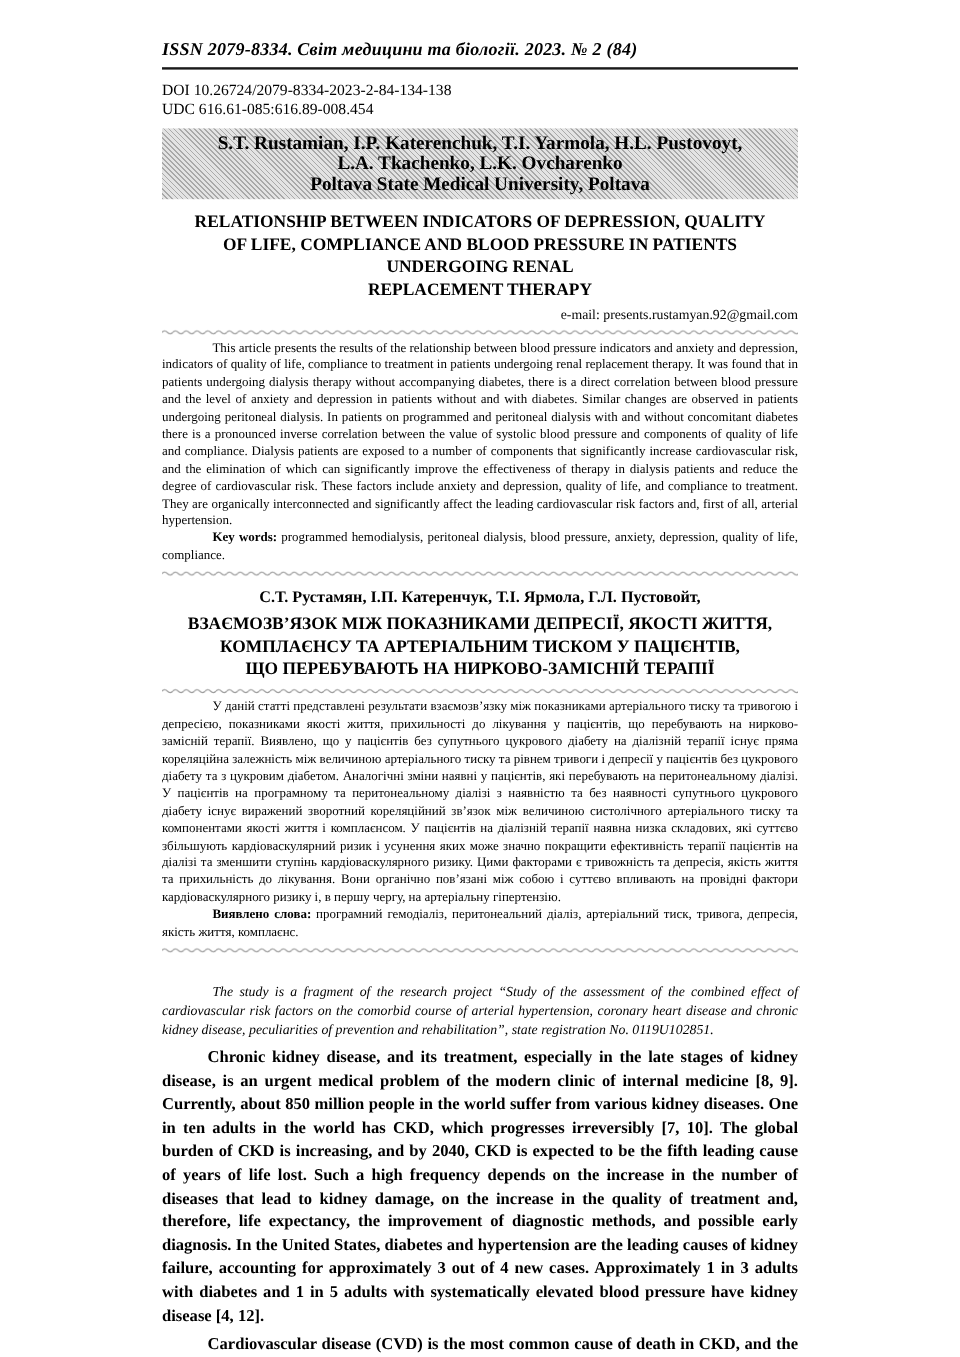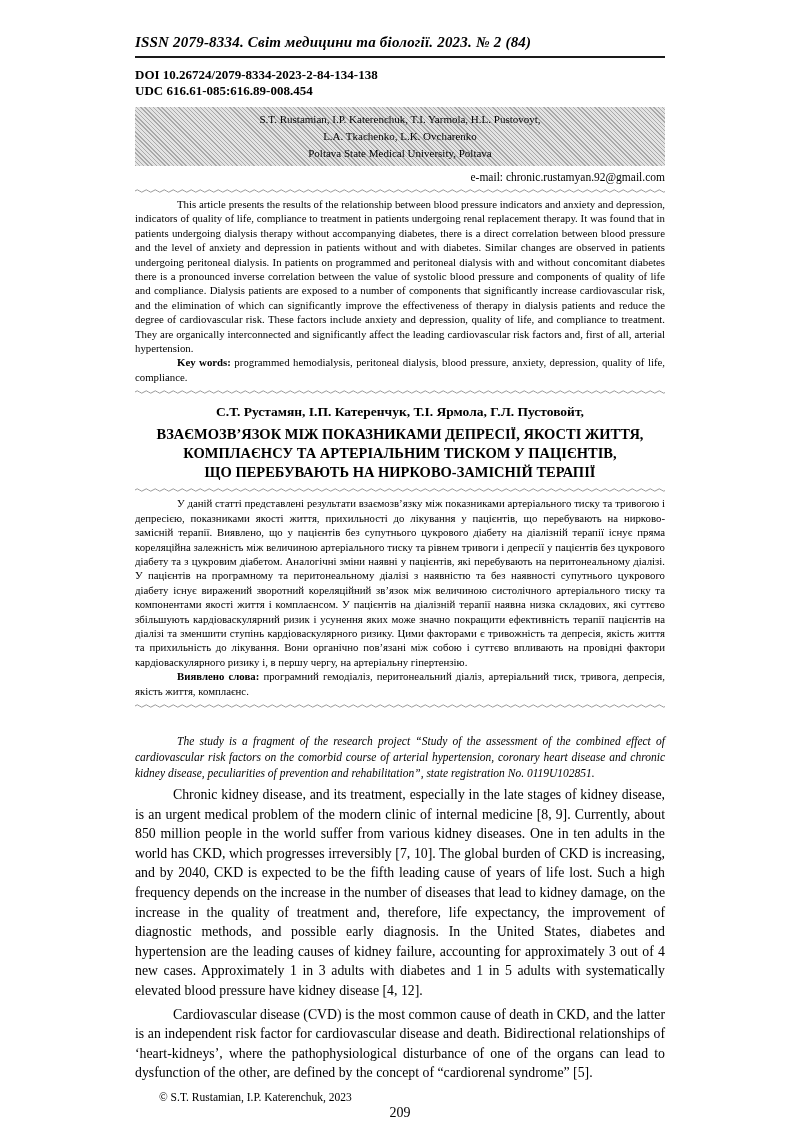--- a/index.html
+++ b/index.html
@@ -23,38 +23,38 @@
     font-style: italic;
     letter-spacing: 0.2px;
   }
   .header-rule {
     border: none;
     border-top: 2px solid #1a1a1a;
     margin: 5px 0 9px 0;
   }
   .doi-line, .udc-line {
     font-size: 13px;
-    font-weight: bold;
+    font-weight: normal;
     line-height: 16px;
   }
 
   
   .authors-box {
     margin-top: 8px;
     padding: 4px 6px;
     text-align: center;
     background: repeating-linear-gradient(
       45deg,
       #a9a9a9 0px, #a9a9a9 1px,
       #e3e3e3 1px, #e3e3e3 3px
     );
   }
   .authors-box .author-line {
-    font-size: 11px;
-    font-weight: normal;
+    font-size: 16px;
+    font-weight: bold;
     line-height: 17px;
   }
 
   
   .article-title {
     margin-top: 10px;
     text-align: center;
     font-weight: bold;
   }
   .article-title .title-line {
@@ -109,20 +109,21 @@
     text-indent: 42px;
   }
 
   
   .body-para {
     margin-top: 4px;
     font-size: 13.8px;
     line-height: 19.6px;
     text-align: justify;
     text-indent: 38px;
+    font-weight: bold;
   }
   .body-para:first-of-type { margin-top: 8px; }
 
   
   .copyright-line {
     margin-top: 8px;
     padding-left: 24px;
     font-size: 11.5px;
   }
   .page-number {
@@ -140,22 +141,27 @@
   <hr class="header-rule">
   <div class="doi-line">DOI 10.26724/2079-8334-2023-2-84-134-138</div>
   <div class="udc-line">UDC 616.61-085:616.89-008.454</div>
 
   <section class="authors-box">
     <div class="author-line">S.T. Rustamian, I.P. Katerenchuk, T.I. Yarmola, H.L. Pustovoyt,</div>
     <div class="author-line">L.A. Tkachenko, L.K. Ovcharenko</div>
     <div class="author-line">Poltava State Medical University, Poltava</div>
   </section>
 
-
-  <div class="email-line">e-mail: chronic.rustamyan.92@gmail.com</div>
+  <h1 class="article-title">
+    <div class="title-line">RELATIONSHIP BETWEEN INDICATORS OF DEPRESSION, QUALITY</div>
+    <div class="title-line">OF LIFE, COMPLIANCE AND BLOOD PRESSURE IN PATIENTS UNDERGOING RENAL</div>
+    <div class="title-line">REPLACEMENT THERAPY</div>
+  </h1>
+
+  <div class="email-line">e-mail: presents.rustamyan.92@gmail.com</div>
 
   <svg class="wavy" width="100%" height="6" preserveAspectRatio="none">
     <defs>
         <pattern id="w1" width="9" height="6" patternUnits="userSpaceOnUse">
       <path d="M0 3 Q 2.25 0.6 4.5 3 T 9 3" fill="none" stroke="#999999" stroke-width="1"></path>
     </pattern>
       </defs>
     <rect width="100%" height="6" fill="url(#w1)"></rect>
   </svg>
 

